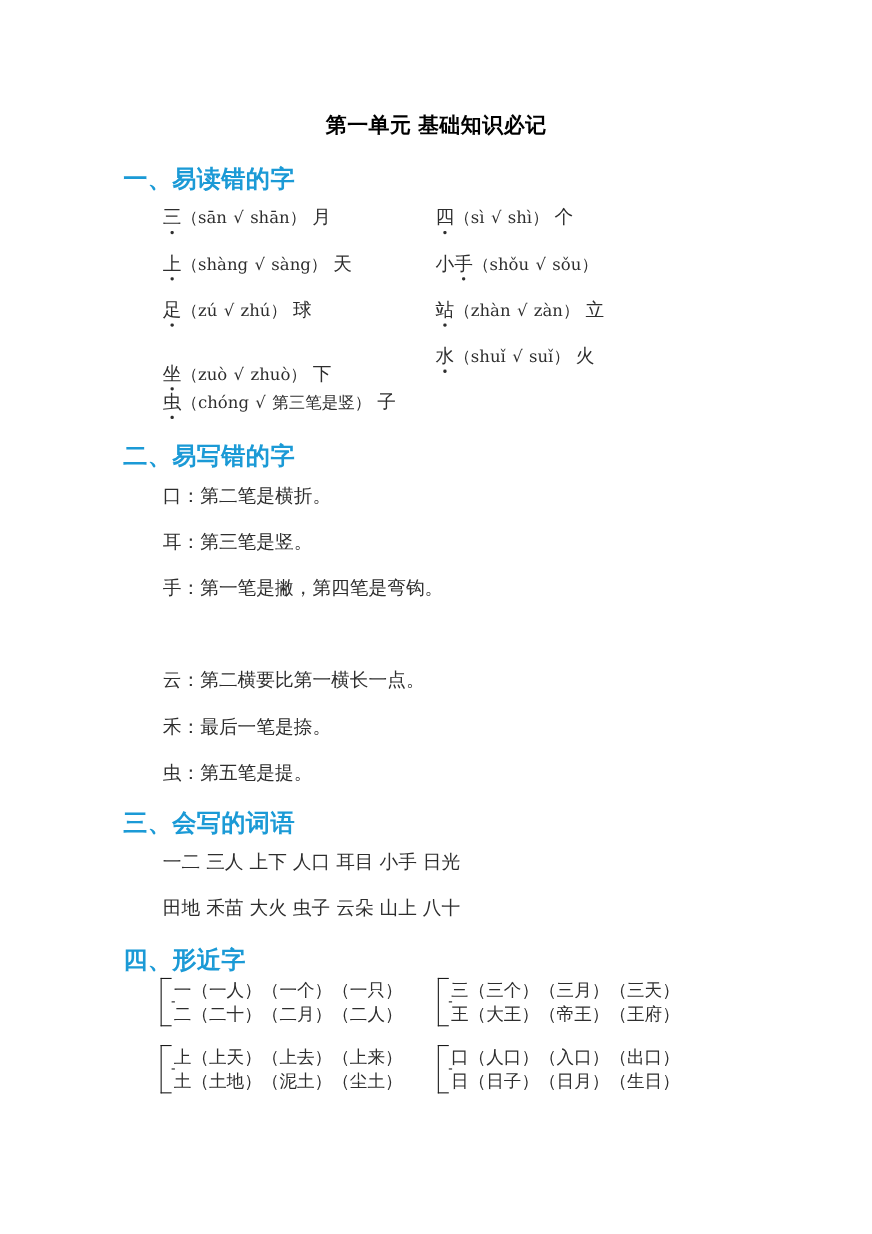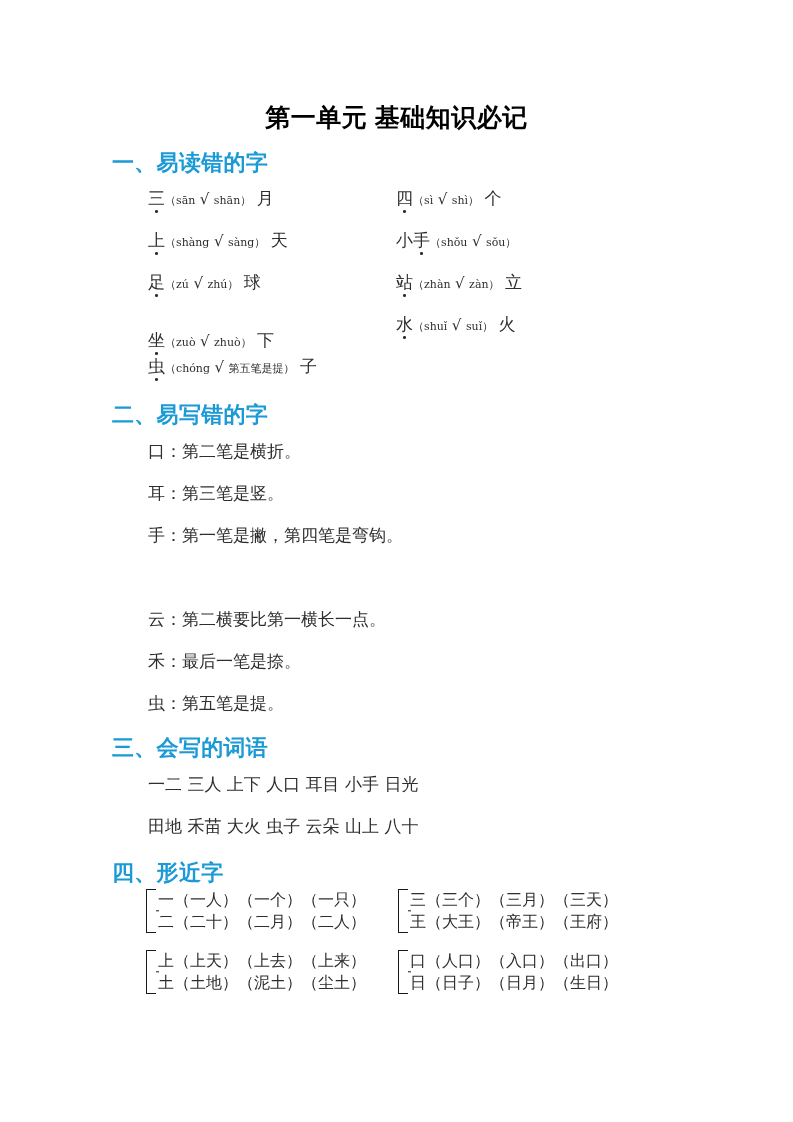--- a/index.html
+++ b/index.html
@@ -25,21 +25,21 @@
 
   
   .doc-title {
     position: absolute;
     top: 101px;
     left: 0;
     width: 793px;
     text-align: center;
     font-family: "Liberation Sans", sans-serif;
     font-weight: bold;
-    font-size: 25px;
+    font-size: 19px;
     letter-spacing: 0.5px;
     color: #000000;
   }
 
   
   .section-head {
     position: absolute;
     left: 112px;
     font-family: "Liberation Sans", sans-serif;
     font-weight: bold;
@@ -68,21 +68,21 @@
     position: absolute;
     left: 50%;
     bottom: -6px;
     width: 2.6px;
     height: 2.6px;
     margin-left: -1.3px;
     border-radius: 50%;
     background: #2e2e2e;
   }
 
-  .py { font-size: 11px; margin-top: 6px; }
+  .py { font-size: 15px; margin-top: 6px; }
   .tick { font-size: 15px; padding: 0 1px; }
 
   
   .brace-group {
     position: absolute;
     display: flex;
     align-items: stretch;
   }
   .brace {
     width: 9px;
@@ -127,21 +127,21 @@
   <div class="section-head" style="top:148px;">一、易读错的字</div>
 
   <div class="line" id="e0" style="top:190px; left:148px;"><span class="dotchar">三</span><span class="py">（sān </span><span class="tick">√</span><span class="py"> shān）</span><span> 月</span></div>
   <div class="line" id="e1" style="top:190px; left:396px;"><span class="dotchar">四</span><span class="py">（sì </span><span class="tick">√</span><span class="py"> shì）</span><span> 个</span></div>
   <div class="line" id="e2" style="top:232px; left:148px;"><span class="dotchar">上</span><span class="py">（shàng </span><span class="tick">√</span><span class="py"> sàng）</span><span> 天</span></div>
   <div class="line" id="e3" style="top:232px; left:396px;"><span>小</span><span class="dotchar">手</span><span class="py">（shǒu </span><span class="tick">√</span><span class="py"> sǒu）</span></div>
   <div class="line" id="e4" style="top:274px; left:148px;"><span class="dotchar">足</span><span class="py">（zú </span><span class="tick">√</span><span class="py"> zhú）</span><span> 球</span></div>
   <div class="line" id="e5" style="top:274px; left:396px;"><span class="dotchar">站</span><span class="py">（zhàn </span><span class="tick">√</span><span class="py"> zàn）</span><span> 立</span></div>
   <div class="line" id="e6" style="top:332px; left:148px;"><span class="dotchar">坐</span><span class="py">（zuò </span><span class="tick">√</span><span class="py"> zhuò）</span><span> 下</span></div>
   <div class="line" id="e7" style="top:316px; left:396px;"><span class="dotchar">水</span><span class="py">（shuǐ </span><span class="tick">√</span><span class="py"> suǐ）</span><span> 火</span></div>
-  <div class="line" id="e8" style="top:358px; left:148px;"><span class="dotchar">虫</span><span class="py">（chóng </span><span class="tick">√</span><span class="py"> 第五笔是提）</span><span> 子</span></div>
+  <div class="line" id="e8" style="top:358px; left:148px;"><span class="dotchar">虫</span><span class="py">（chóng </span><span class="tick">√</span><span class="py"> 第三笔是竖）</span><span> 子</span></div>
 
   <div class="section-head" style="top:400px;">二、易写错的字</div>
 
   <div class="line" style="top:443px; left:148px;">口：第二笔是横折。</div>
   <div class="line" style="top:485px; left:148px;">耳：第三笔是竖。</div>
   <div class="line" style="top:527px; left:148px;">手：第一笔是撇，第四笔是弯钩。</div>
   <div class="line" style="top:611px; left:148px;">云：第二横要比第一横长一点。</div>
   <div class="line" style="top:653px; left:148px;">禾：最后一笔是捺。</div>
   <div class="line" style="top:695px; left:148px;">虫：第五笔是提。</div>
 

